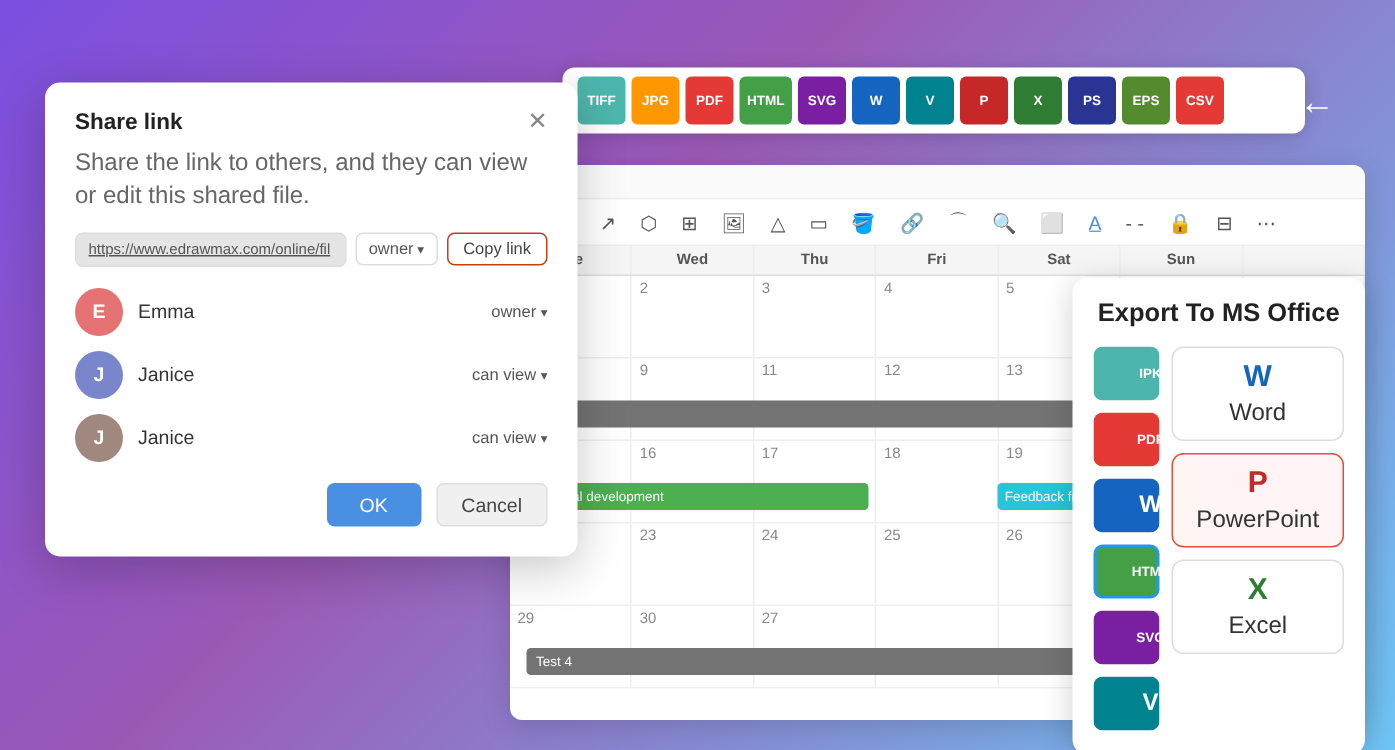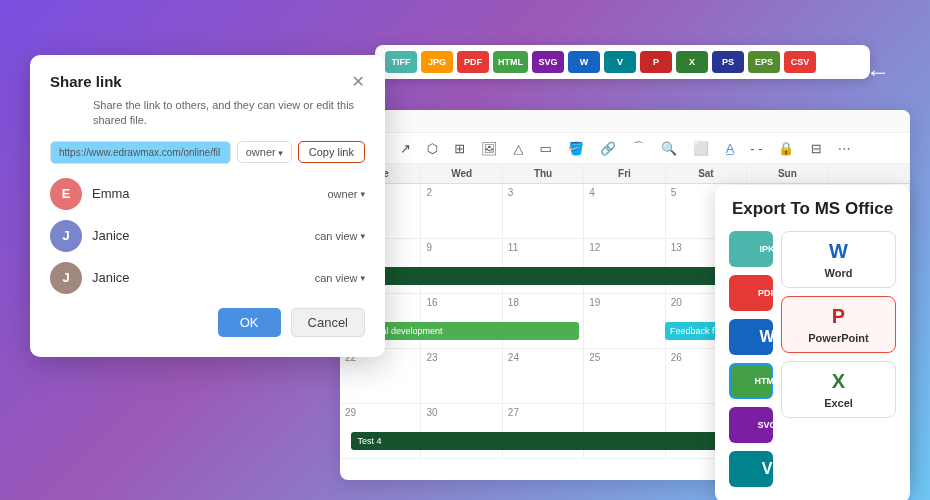--- a/index.html
+++ b/index.html
@@ -42,21 +42,21 @@
     }
     .file-type-badge {
       border-radius: 4px;
       padding: 2px 5px;
       font-size: 9px;
       font-weight: 700;
       color: #fff;
       cursor: pointer;
       min-width: 32px;
       text-align: center;
-      height: 22px;
+      height: 32px;
       display: flex;
       align-items: center;
       justify-content: center;
     }
 
     
     .arrow-pointer {
       position: absolute;
       top: 55px;
       right: 40px;
@@ -135,21 +135,21 @@
       height: 18px;
       border-radius: 3px;
       font-size: 9px;
       color: #fff;
       display: flex;
       align-items: center;
       padding: 0 6px;
       font-weight: 500;
       z-index: 2;
     }
-    .bar-blue { background: #14532d; }
+    .bar-blue { background: #737373; }
     .bar-green { background: #4CAF50; }
     .bar-cyan { background: #26C6DA; }
 
     
     .share-dialog {
       position: absolute;
       top: 55px;
       left: 30px;
       width: 355px;
       background: #fff;
@@ -169,43 +169,43 @@
       font-weight: 600;
       color: #222;
     }
     .dialog-close {
       font-size: 16px;
       color: #888;
       cursor: pointer;
       line-height: 1;
     }
     .dialog-desc {
-      font-size: 11px;
+      font-size: 16px;
       color: #666;
       margin-bottom: 12px;
       line-height: 1.4;
-      margin-left: 43px;
     }
     .link-row {
       display: flex;
       align-items: center;
       gap: 6px;
       margin-bottom: 14px;
     }
     .link-input {
       flex: 1;
       border: 1px solid #ddd;
       border-radius: 5px;
       padding: 5px 8px;
       font-size: 10px;
       color: #555;
-      background: #7dd3fc;
+      background: #e5e5e5;
       overflow: hidden;
       text-overflow: ellipsis;
       white-space: nowrap;
+      text-decoration: underline;
     }
     .permission-badge {
       border: 1px solid #ddd;
       border-radius: 5px;
       padding: 4px 8px;
       font-size: 11px;
       color: #555;
       cursor: pointer;
       white-space: nowrap;
     }
@@ -339,23 +339,23 @@
     }
     .export-option.highlighted {
       border-color: #e74c3c;
       background: #fff5f5;
     }
     .export-option-icon {
       font-size: 20px;
       font-weight: 700;
     }
     .export-option-label {
-      font-size: 11px;
+      font-size: 16px;
       color: #333;
-      font-weight: 700;
+      font-weight: 400;
     }
 
     .chevron-down::after {
       content: ' ▾';
       font-size: 9px;
     }
   </style>
 </head>
 <body>
 
@@ -428,20 +428,21 @@
       <div class="gantt-cell">11</div>
       <div class="gantt-cell">12</div>
       <div class="gantt-cell">13</div>
       <div class="gantt-cell">14</div>
       <div class="gantt-bar bar-blue" style="left:2%;right:1%;top:28px;"></div>
     </div>
 
     <div class="gantt-row" style="position:relative;">
       <div class="gantt-cell">15</div>
       <div class="gantt-cell">16</div>
+      <div class="gantt-cell">17</div>
       <div class="gantt-cell">18</div>
       <div class="gantt-cell">19</div>
       <div class="gantt-cell">20</div>
       <div class="gantt-cell">21</div>
       <div class="gantt-bar bar-green" style="left:2%;width:40%;top:28px;font-size:9px;padding:0 5px;">General development</div>
       <div class="gantt-bar bar-cyan" style="left:57%;right:1%;top:28px;font-size:9px;padding:0 5px;">Feedback from client</div>
     </div>
 
     <div class="gantt-row">
       <div class="gantt-cell">22</div>

